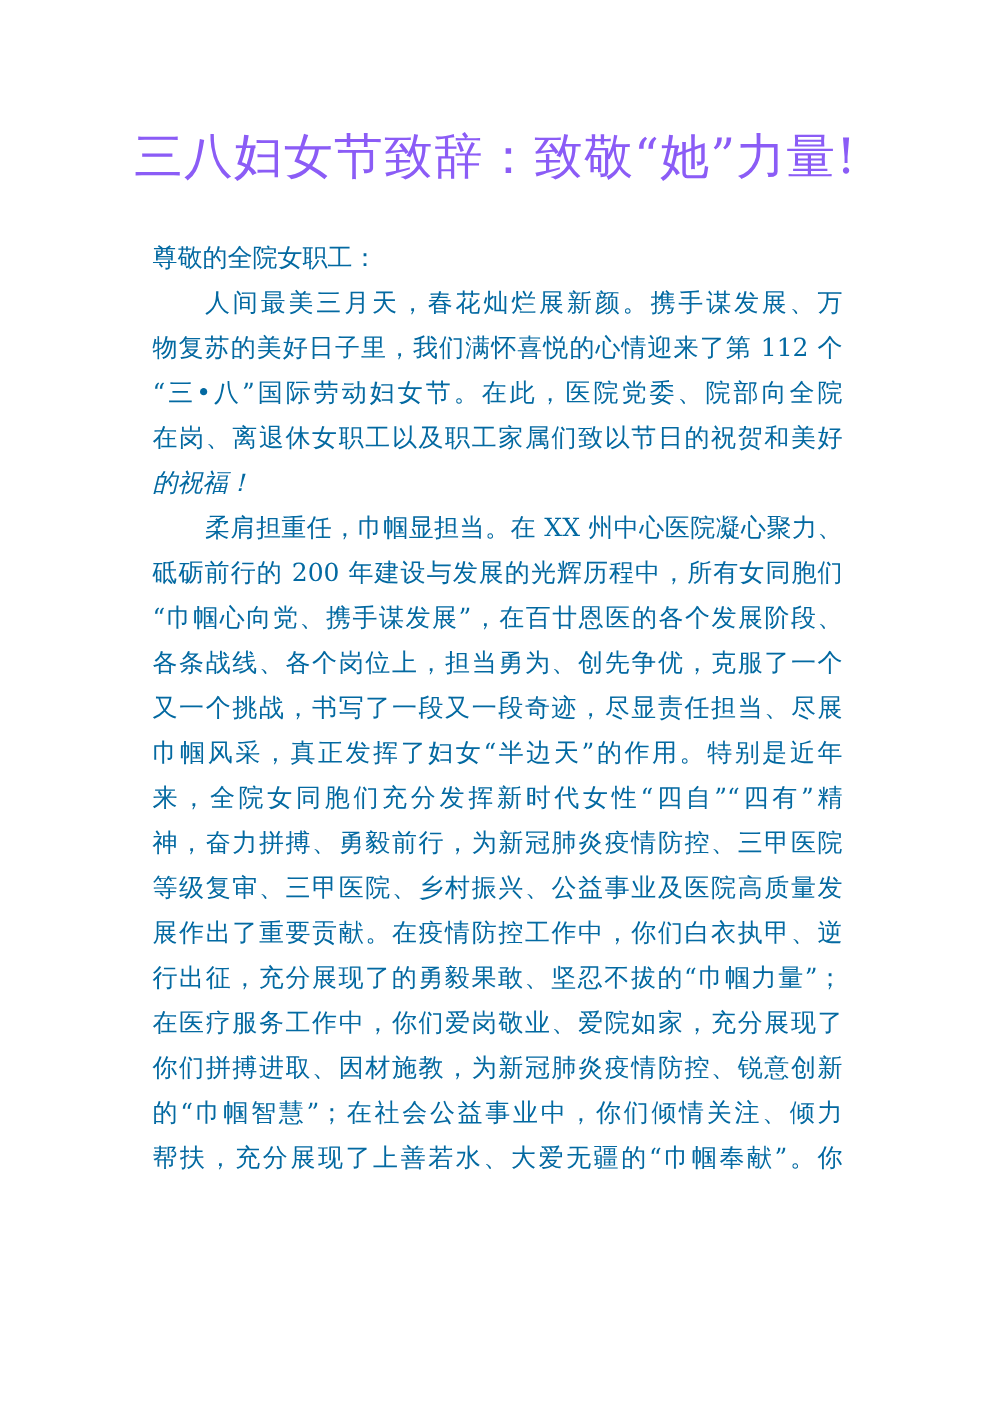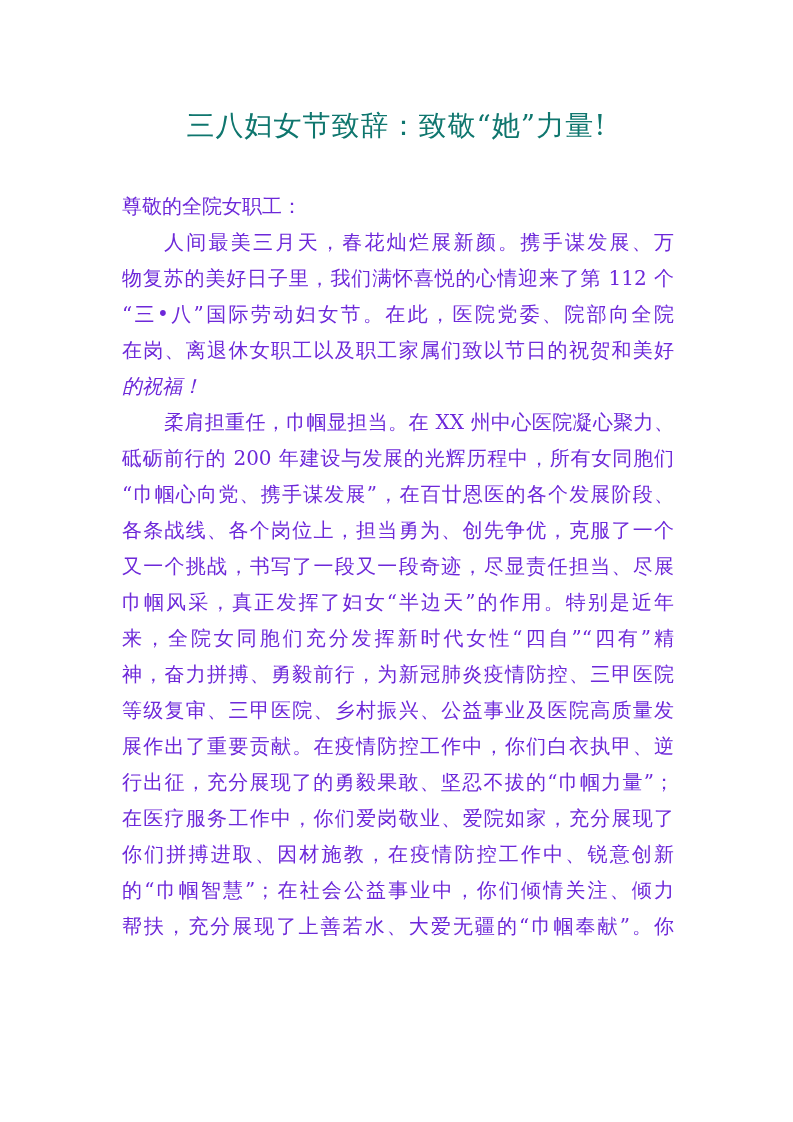--- a/index.html
+++ b/index.html
@@ -1,22 +1,22 @@
 <!DOCTYPE html>
 <html><head>
 <meta charset="utf-8">
 <style>
   html, body { margin: 0; padding: 0; background: #ffffff; }
   body { width: 793px; height: 1122px; position: relative; overflow: hidden;
          font-family: "DejaVu Serif", "Liberation Serif", serif; color: #111; }
   .title { position: absolute; top: 104px; left: 0; width: 793px; text-align: center;
-           font-size: 28px; line-height: 44px; letter-spacing: 1px; color: #0f766e; }
+           font-size: 39px; line-height: 44px; letter-spacing: 1px; color: #8b5cf6; }
   .body-text { position: absolute; left: 122px; top: 188px; width: 552px; }
   .line { height: 36px; line-height: 36px; font-size: 20px; white-space: nowrap;
-          text-align: justify; text-align-last: justify; color: #6d28d9; }
+          text-align: justify; text-align-last: justify; color: #0369a1; }
   .line.first-line { text-align-last: left; }
   .line.last-line { text-align-last: left; font-style: italic; }
   .line.indent { padding-left: 42px; }
 </style>
 </head>
 <body>
 
 <div>
   <div class="title">三八妇女节致辞：致敬“她”力量!</div>
 
@@ -37,18 +37,18 @@
       <div class="line">“巾帼心向党、携手谋发展”，在百廿恩医的各个发展阶段、</div>
       <div class="line">各条战线、各个岗位上，担当勇为、创先争优，克服了一个</div>
       <div class="line">又一个挑战，书写了一段又一段奇迹，尽显责任担当、尽展</div>
       <div class="line">巾帼风采，真正发挥了妇女“半边天”的作用。特别是近年</div>
       <div class="line">来，全院女同胞们充分发挥新时代女性“四自”“四有”精</div>
       <div class="line">神，奋力拼搏、勇毅前行，为新冠肺炎疫情防控、三甲医院</div>
       <div class="line">等级复审、三甲医院、乡村振兴、公益事业及医院高质量发</div>
       <div class="line">展作出了重要贡献。在疫情防控工作中，你们白衣执甲、逆</div>
       <div class="line">行出征，充分展现了的勇毅果敢、坚忍不拔的“巾帼力量”；</div>
       <div class="line">在医疗服务工作中，你们爱岗敬业、爱院如家，充分展现了</div>
-      <div class="line">你们拼搏进取、因材施教，在疫情防控工作中、锐意创新</div>
+      <div class="line">你们拼搏进取、因材施教，为新冠肺炎疫情防控、锐意创新</div>
       <div class="line">的“巾帼智慧”；在社会公益事业中，你们倾情关注、倾力</div>
       <div class="line">帮扶，充分展现了上善若水、大爱无疆的“巾帼奉献”。你</div>
     </div>
   </div>
 </div>
 
 </body></html>

